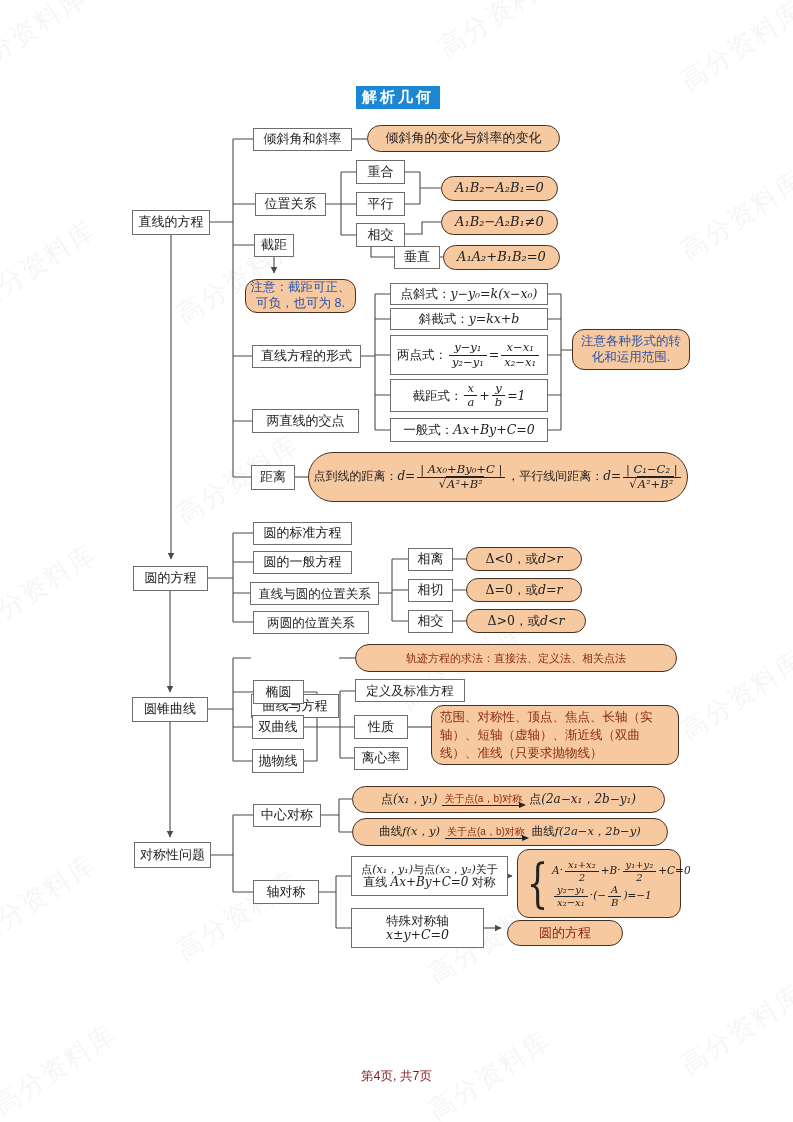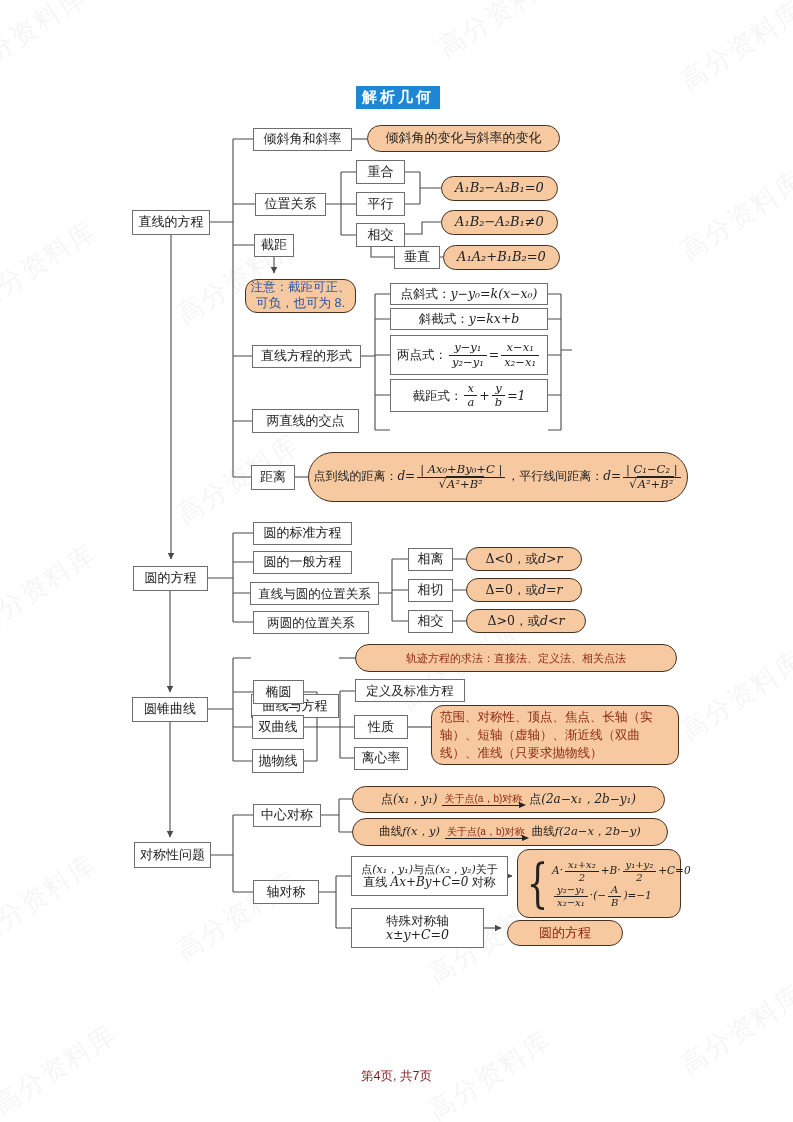--- a/index.html
+++ b/index.html
@@ -147,21 +147,29 @@
       <span class="fn">x</span>
       <span class="fd">a</span>
     </span>
     <span class="math">+</span>
     <span class="frac math" style="font-size:11.5px;">
       <span class="fn">y</span>
       <span class="fd">b</span>
     </span>
     <span class="math">=1</span>
   </div>
-
+  <div class="abs box" style="left:390px;top:418px;width:158px;height:24px;font-size:12.5px;">
+    <span>一般式：</span>
+    <span class="math">Ax+By+C=0</span>
+  </div>
+
+  <div class="abs note" style="left:572px;top:329px;width:118px;height:41px;flex-direction:column;">
+    <span class="blue">注意各种形式的转</span>
+    <span class="blue">化和运用范围.</span>
+  </div>
 
   <div class="abs box" style="left:252px;top:409px;width:107px;height:24px;">两直线的交点</div>
 
   <div class="abs box" style="left:251px;top:465px;width:44px;height:25px;">距离</div>
   <div class="abs pill" style="left:308px;top:452px;width:380px;height:50px;font-size:12px;white-space:nowrap;">
     <span>点到线的距离：</span>
       <span class="math">d=</span>
       <span class="frac math" style="font-size:11.5px;">
         <span class="fn">| Ax₀+By₀+C |</span>
         <span class="fd"><span class="sqrt"><span>√</span><span class="rad">A²+B²</span></span></span>

